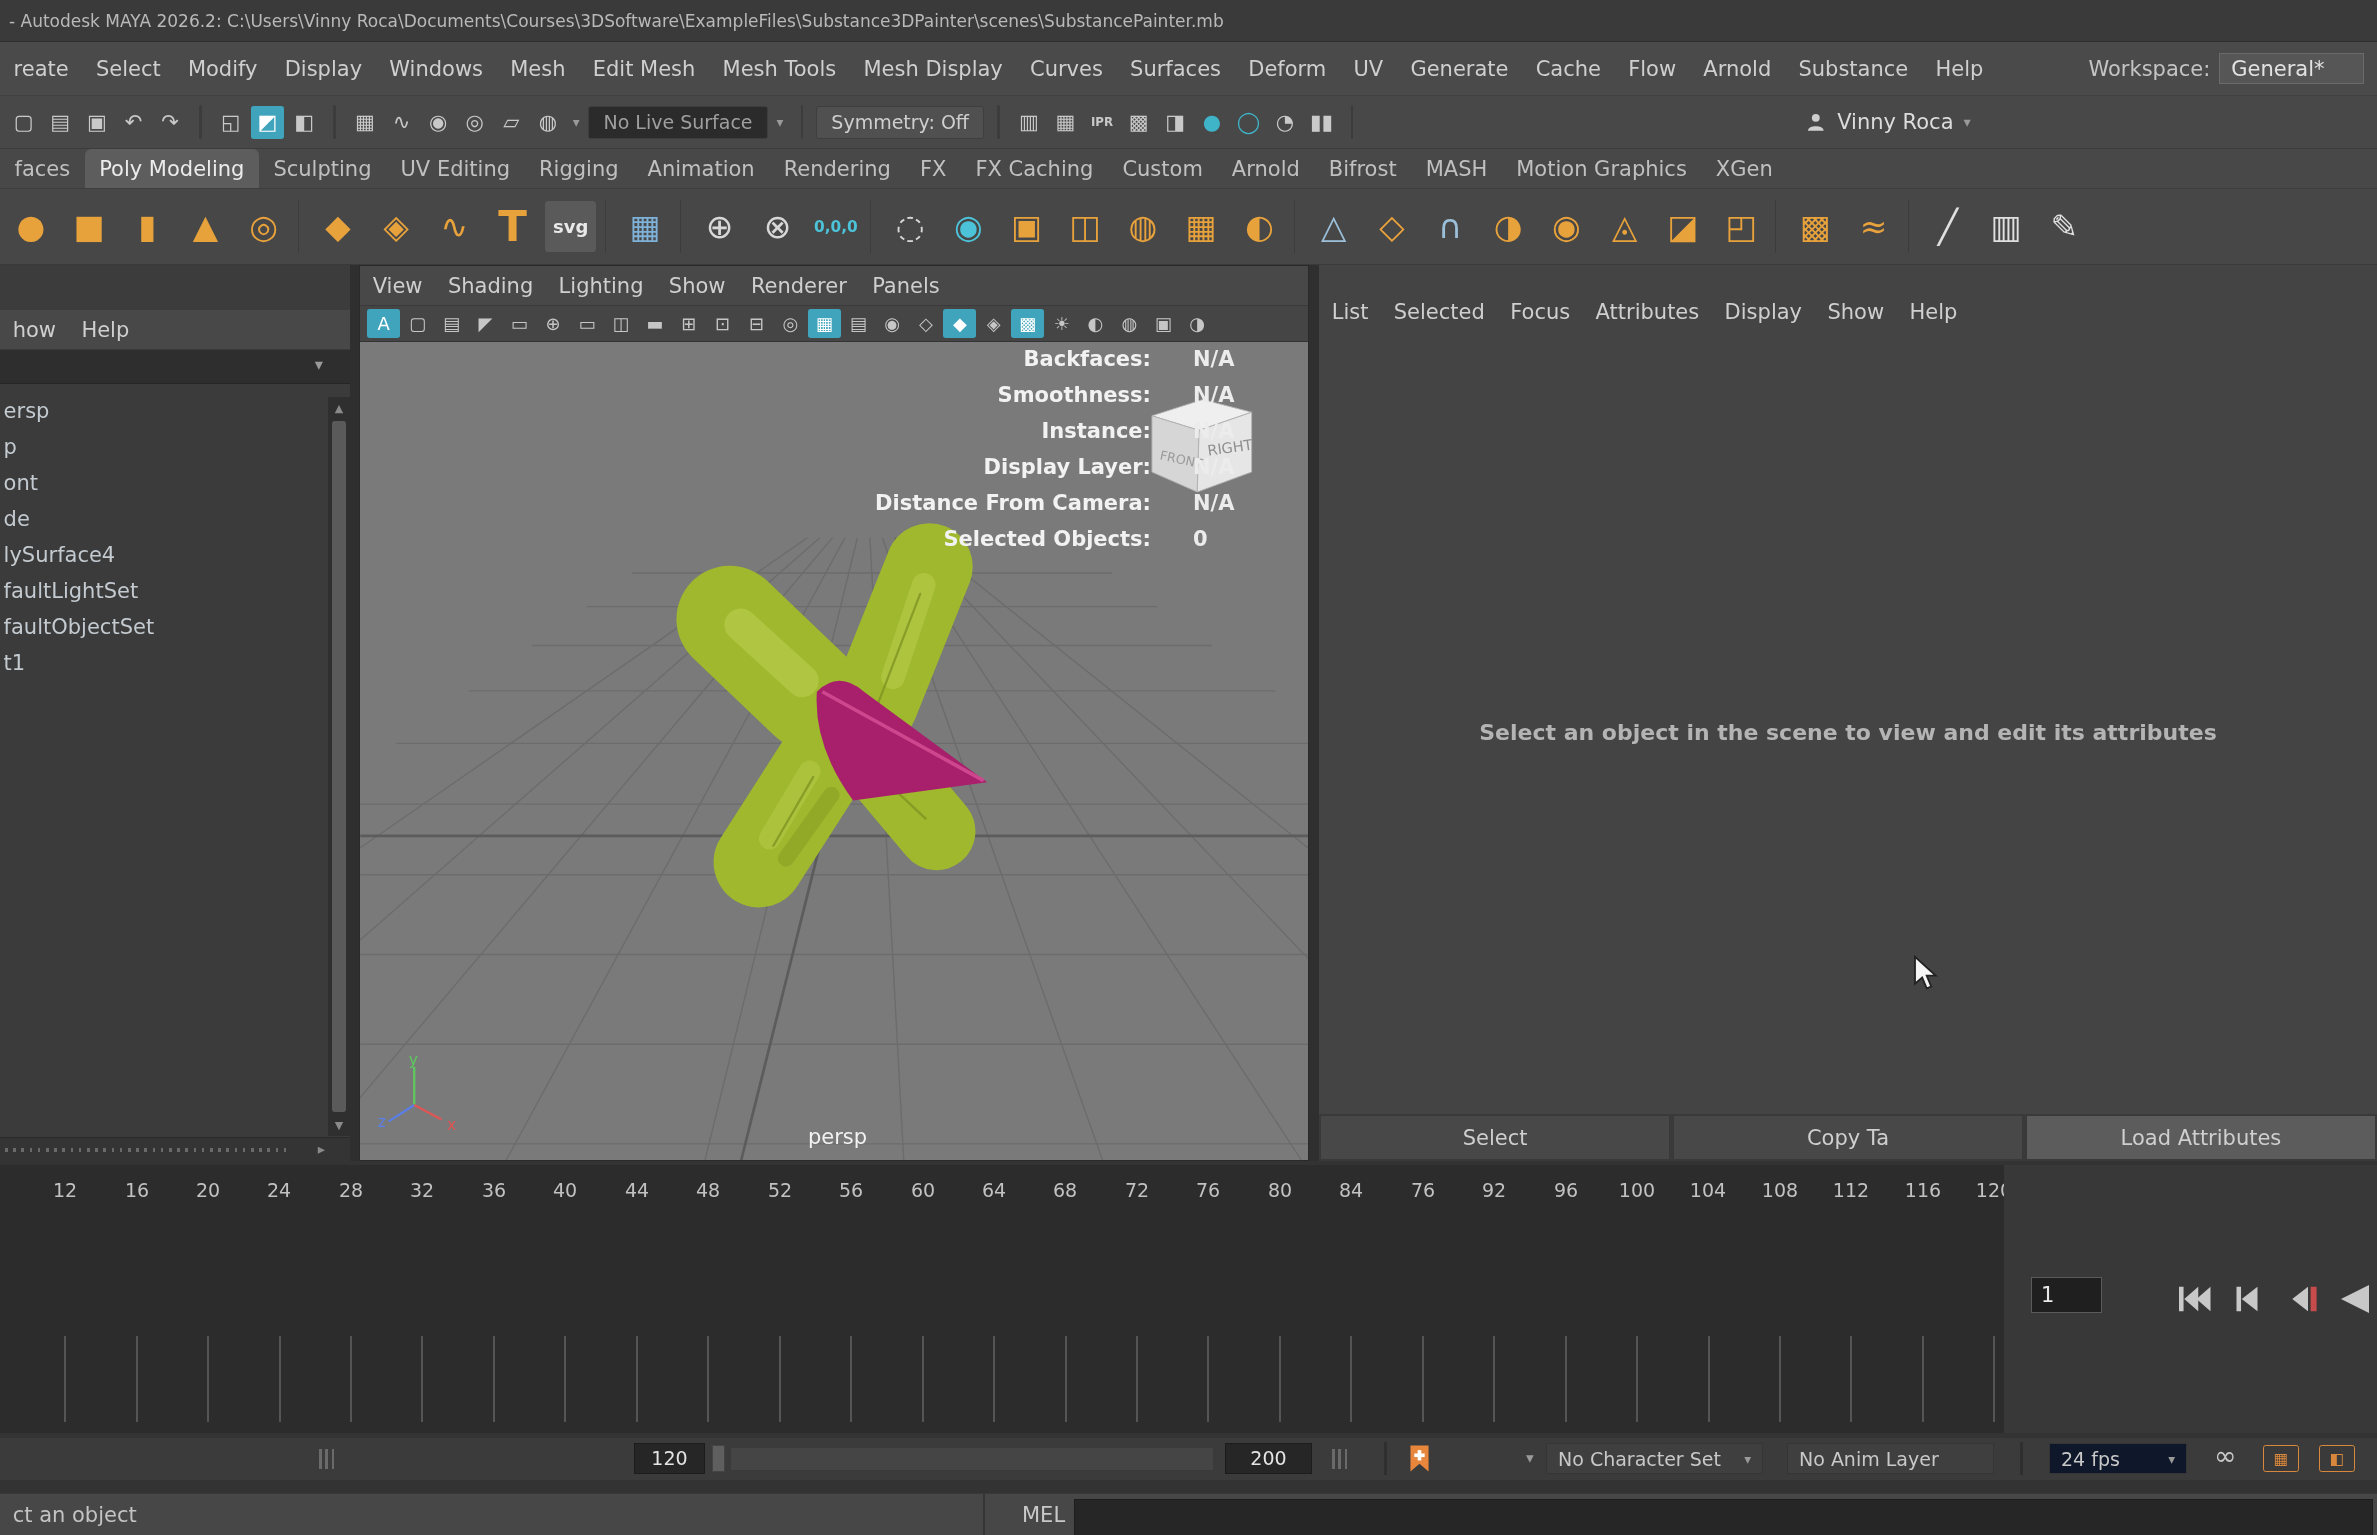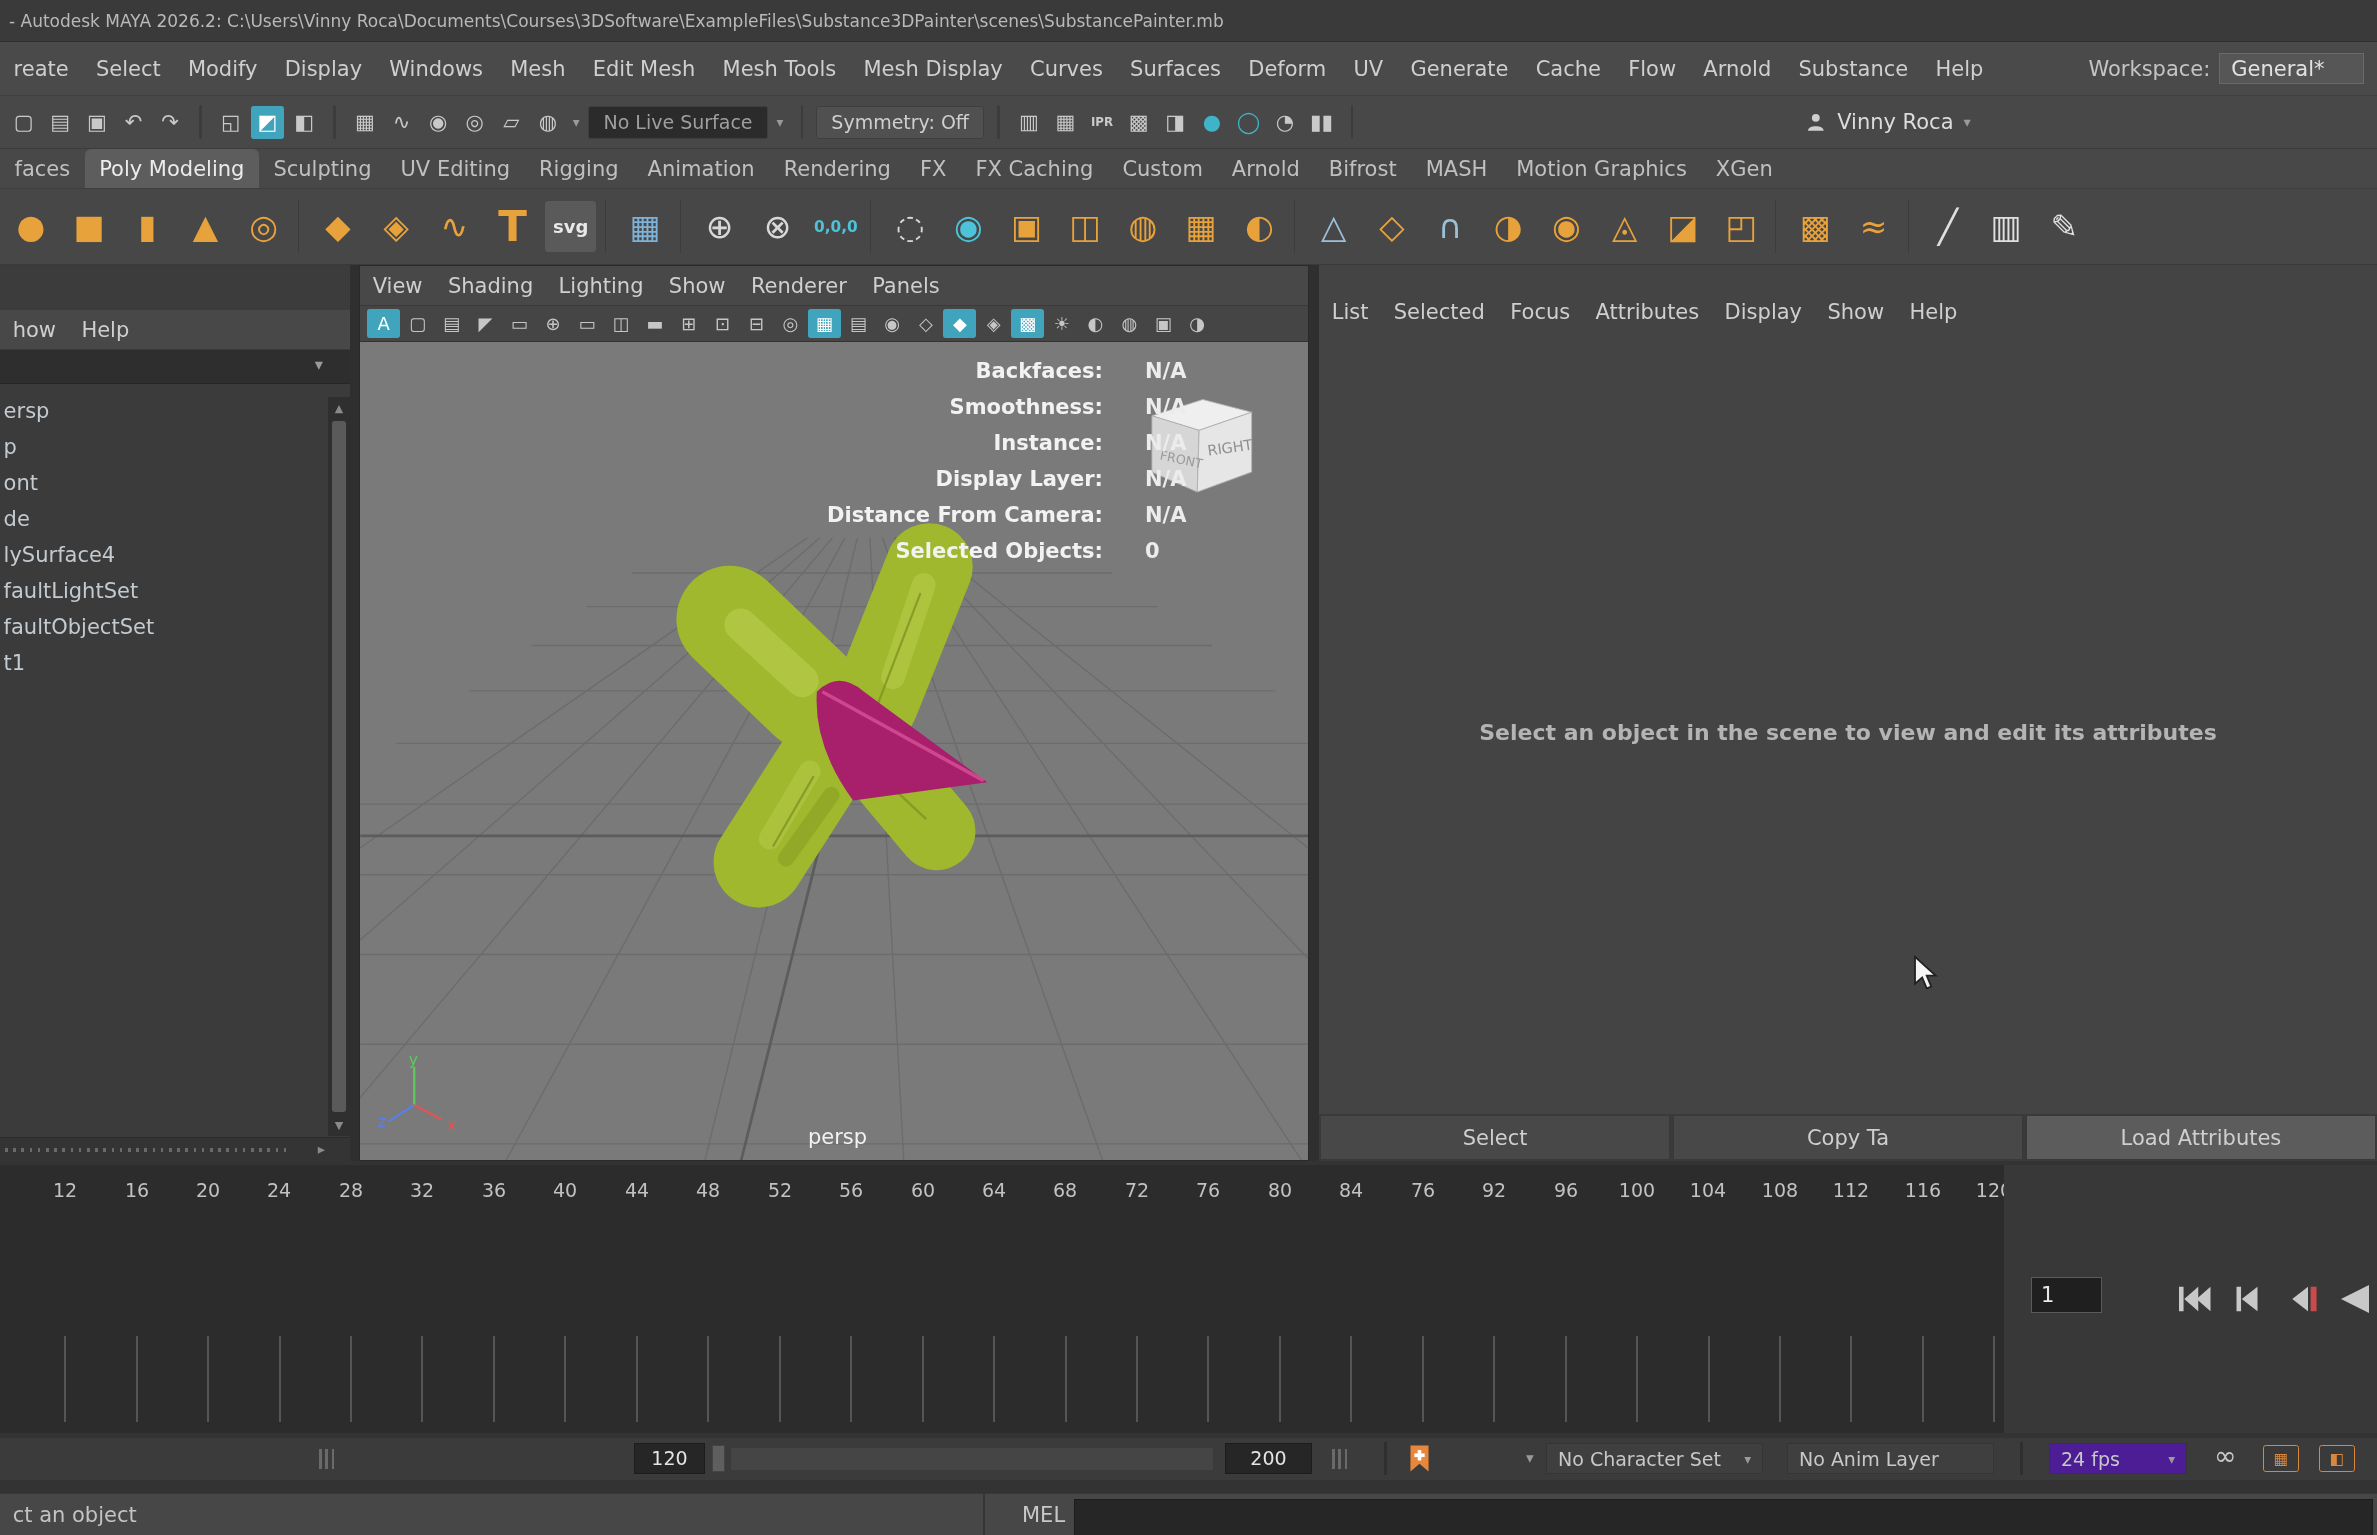--- a/index.html
+++ b/index.html
@@ -85,21 +85,21 @@
   .viewport { position:absolute; left:359px; top:0; width:950px; height:100%;
     background:#454545; display:flex; flex-direction:column; border:0.9px solid #2a2a2a; }
   .vp-toolbar { height:36px; background:#454545; display:flex; align-items:center;
     gap:0.9px; padding:0 7.2px; border-bottom:0.9px solid #333; }
   .vp-icon { width:33px; height:29px; display:flex; align-items:center;
     justify-content:center; font-size:18px; color:#c6c6c6; border-radius:2.7px; }
   .vp-icon.active { background:#3FA4BC; color:#fff; }
   .vp-canvas { flex:1; position:relative; background:#7a7a7a; overflow:hidden; }
   .scene { position:absolute; left:0; top:0; z-index:1; }
   .hud { position:absolute; top:5.4px; left:0; width:100%; z-index:5; }
-  .hud-row { display:flex; height:36px; align-items:flex-end; }
+  .hud-row { display:flex; height:36px; align-items:flex-start;padding-left:48px; }
   .hud-label { width:743px; text-align:right; font-weight:bold; font-size:21px; color:#f2f2f2; }
   .hud-value { margin-left:42px; font-size:21px; font-weight:bold; color:#ececec; }
   .viewcube { position:absolute; top:43px; right:40px; z-index:2; }
   .persp-label { position:absolute; bottom:11px; left:0; width:100%; text-align:center;
     color:#f2f2f2; font-size:21px; z-index:4;padding-left:7px; }
   .axis-gizmo { position:absolute; left:16.3px; bottom:23.6px; z-index:4; }
 
   
   .attred { position:absolute; left:1319px; top:0; right:0; height:100%;
     background:#444; display:flex; flex-direction:column; }
@@ -145,21 +145,21 @@
   .rb-sep.s1 { left:1384px; } .rb-sep.s2 { left:2020px; }
   .rb-bookmark { position:absolute; left:1406px; top:5.4px; }
   .rb-caret { position:absolute; color:#9a9a9a; font-size:15.4px; }
   .rb-caret.c1 { left:1526px; top:11px; }
   .rb-dd { position:absolute; top:5.4px; height:31px; background:#3f3f3f;
     border:0.9px solid #353535; color:#c8c8c8; font-size:19px; display:flex;
     align-items:center; padding:0 11px; white-space:nowrap; }
   .rb-dd .dd-caret { margin-left:auto; color:#9a9a9a; font-size:13.6px; padding-left:9px; }
   .rb-charset { left:1546px; width:217px; }
   .rb-animlayer { left:1787px; width:207px; }
-  .rb-fps { left:2049px; width:138px; background:#4c1d95; }
+  .rb-fps { left:2049px; width:138px; background:#0f172a; }
   .rb-loop { position:absolute; left:2214px; top:1.8px; font-size:27px; color:#c8c8c8; }
   .rb-ic { position:absolute; top:7.2px; width:36px; height:27px; display:flex;
     align-items:center; justify-content:center; border:1.8px solid #D8873C;
     border-radius:2.7px; background:#3a3a3a; color:#D8873C; font-size:15.4px; }
   .rb-autokey { left:2263px; } .rb-prefs { left:2319px; }
 
   
   .bottombar { position:relative; height:43px; background:#474747; margin-top:12.7px;
     border-top:0.9px solid #383838; }
   .help-text { position:absolute; left:12.7px; top:9px; font-size:21px; color:#c3c3c3; }

